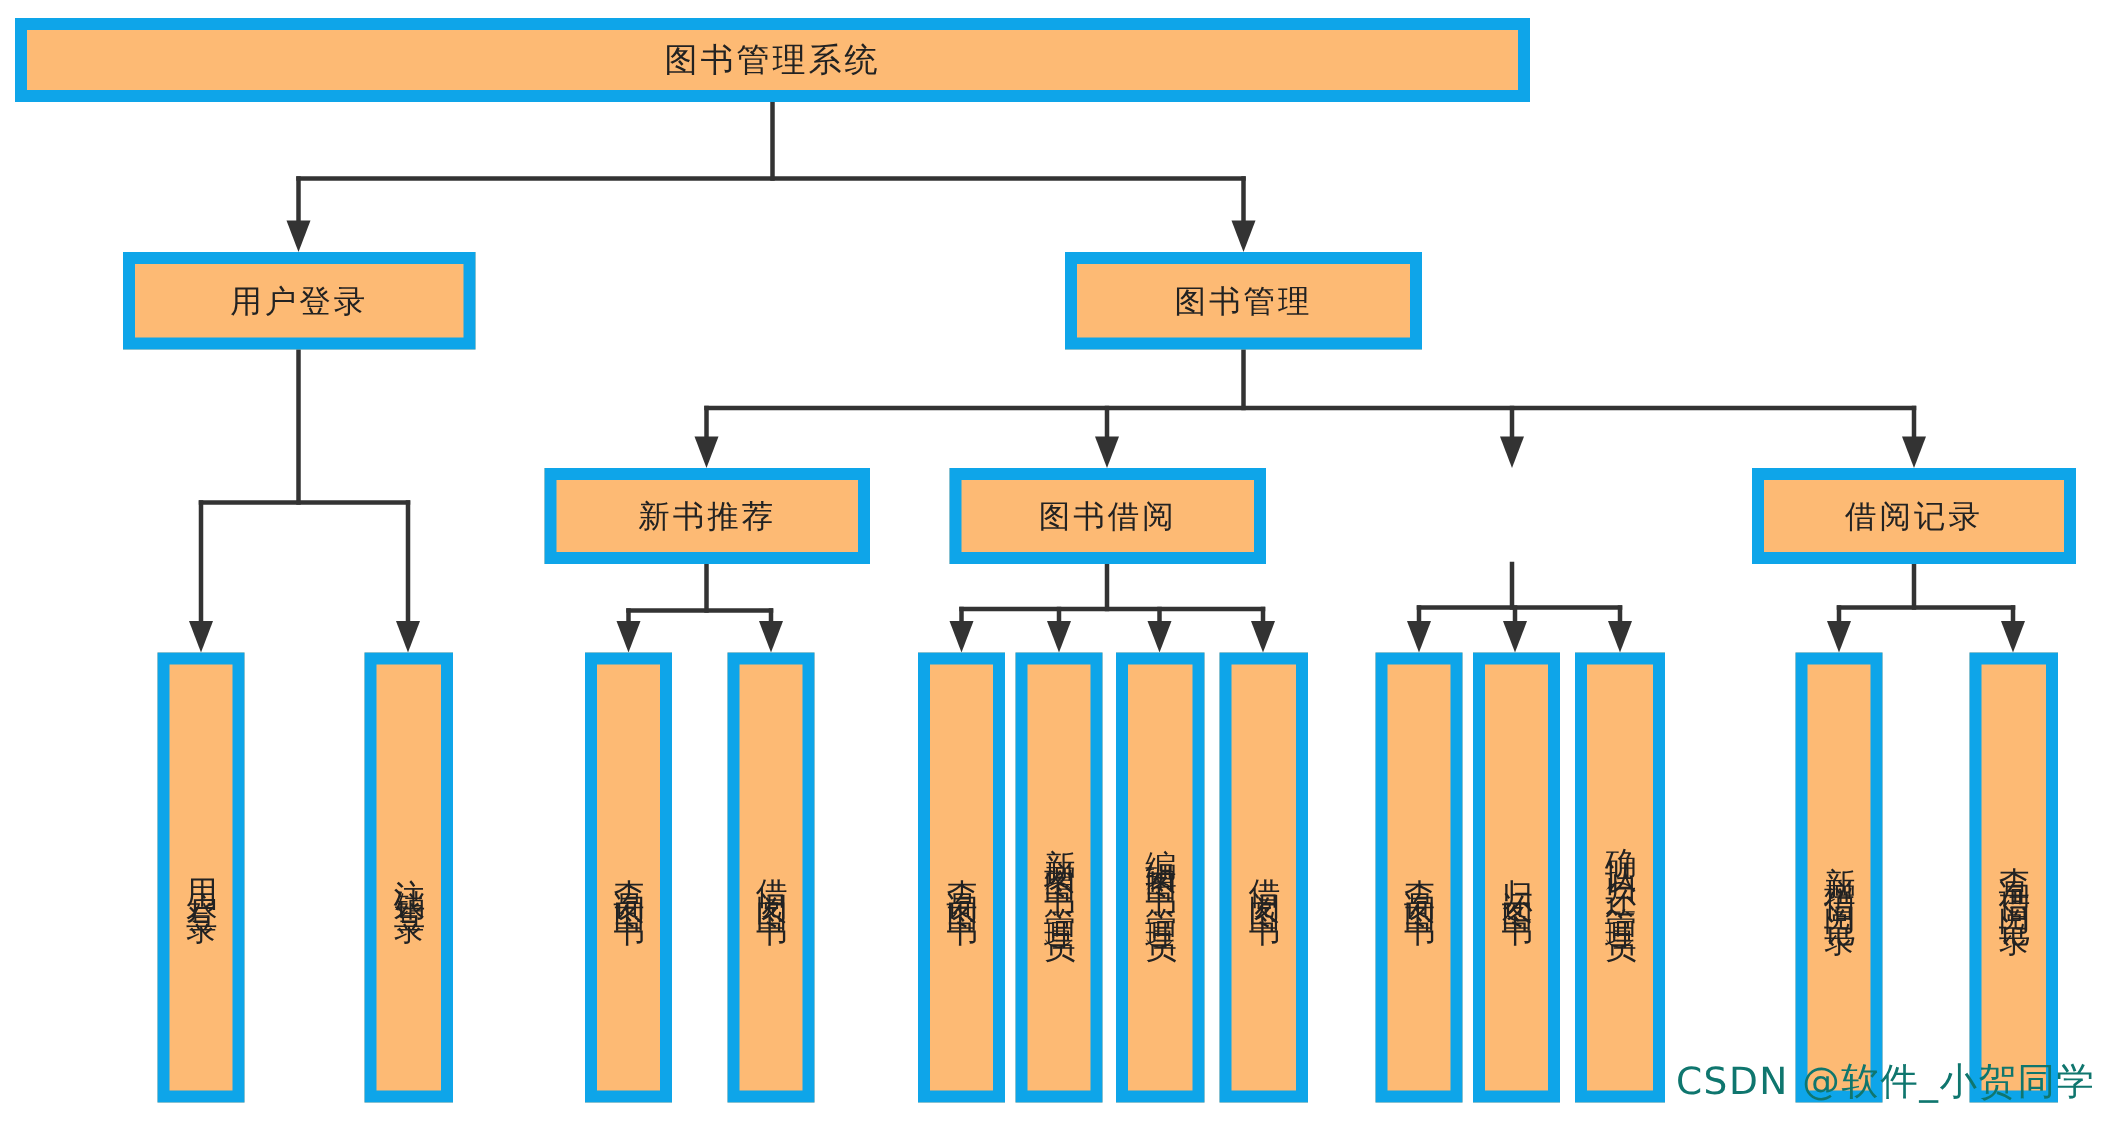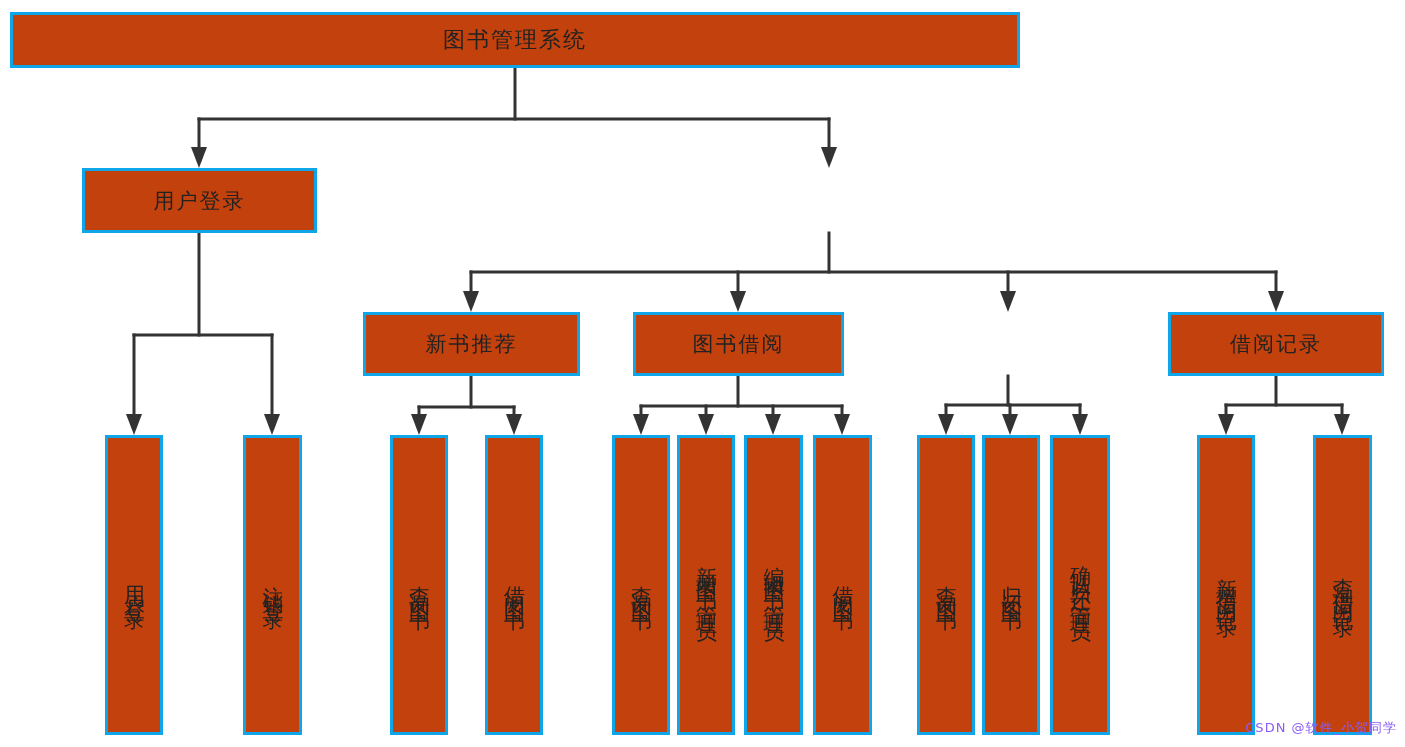--- a/index.html
+++ b/index.html
@@ -13,22 +13,22 @@
   }
   #wires {
     position: absolute;
     left: 0; top: 0;
     width: 1405px; height: 747px;
     z-index: 0;
   }
   .box {
     position: absolute;
     box-sizing: border-box;
-    border: 3px solid #0ea5e9;
-    background: #c2410c;
+    border: 8px solid #0ea5e9;
+    background: #fdba74;
     display: flex;
     align-items: center;
     justify-content: center;
     z-index: 1;
     color: #222222;
   }
   .hlabel {
     font-size: 21px;
     letter-spacing: 2px;
     white-space: nowrap;
@@ -39,22 +39,22 @@
     font-size: 21px;
     letter-spacing: 8px;
     line-height: 1;
     white-space: nowrap;
   }
   #watermark {
     position: absolute;
     right: 8px;
     bottom: 10px;
     z-index: 2;
-    font-size: 13px;
-    color: #8b5cf6;
+    font-size: 25px;
+    color: #0f766e;
     letter-spacing: 1px;
     white-space: nowrap;
   }
 </style>
 </head>
 <body>
 
 <div id="canvas">
 
   <svg id="wires" viewBox="0 0 1405 747" xmlns="http://www.w3.org/2000/svg">
@@ -130,20 +130,23 @@
     </g>
   </svg>
 
   <div class="box root" style="left:10px; top:12px; width:1010px; height:56px;">
     <span class="hlabel">图书管理系统</span>
   </div>
 
   <div class="box" style="left:82px; top:168px; width:235px; height:65px;">
     <span class="hlabel">用户登录</span>
   </div>
+  <div class="box" style="left:710px; top:168px; width:238px; height:65px;">
+    <span class="hlabel">图书管理</span>
+  </div>
 
   <div class="box" style="left:633px; top:312px; width:211px; height:64px;">
     <span class="hlabel">图书借阅</span>
   </div>
   <div class="box" style="left:363px; top:312px; width:217px; height:64px;">
     <span class="hlabel">新书推荐</span>
   </div>
   <div class="box" style="left:1168px; top:312px; width:216px; height:64px;">
     <span class="hlabel">借阅记录</span>
   </div>

